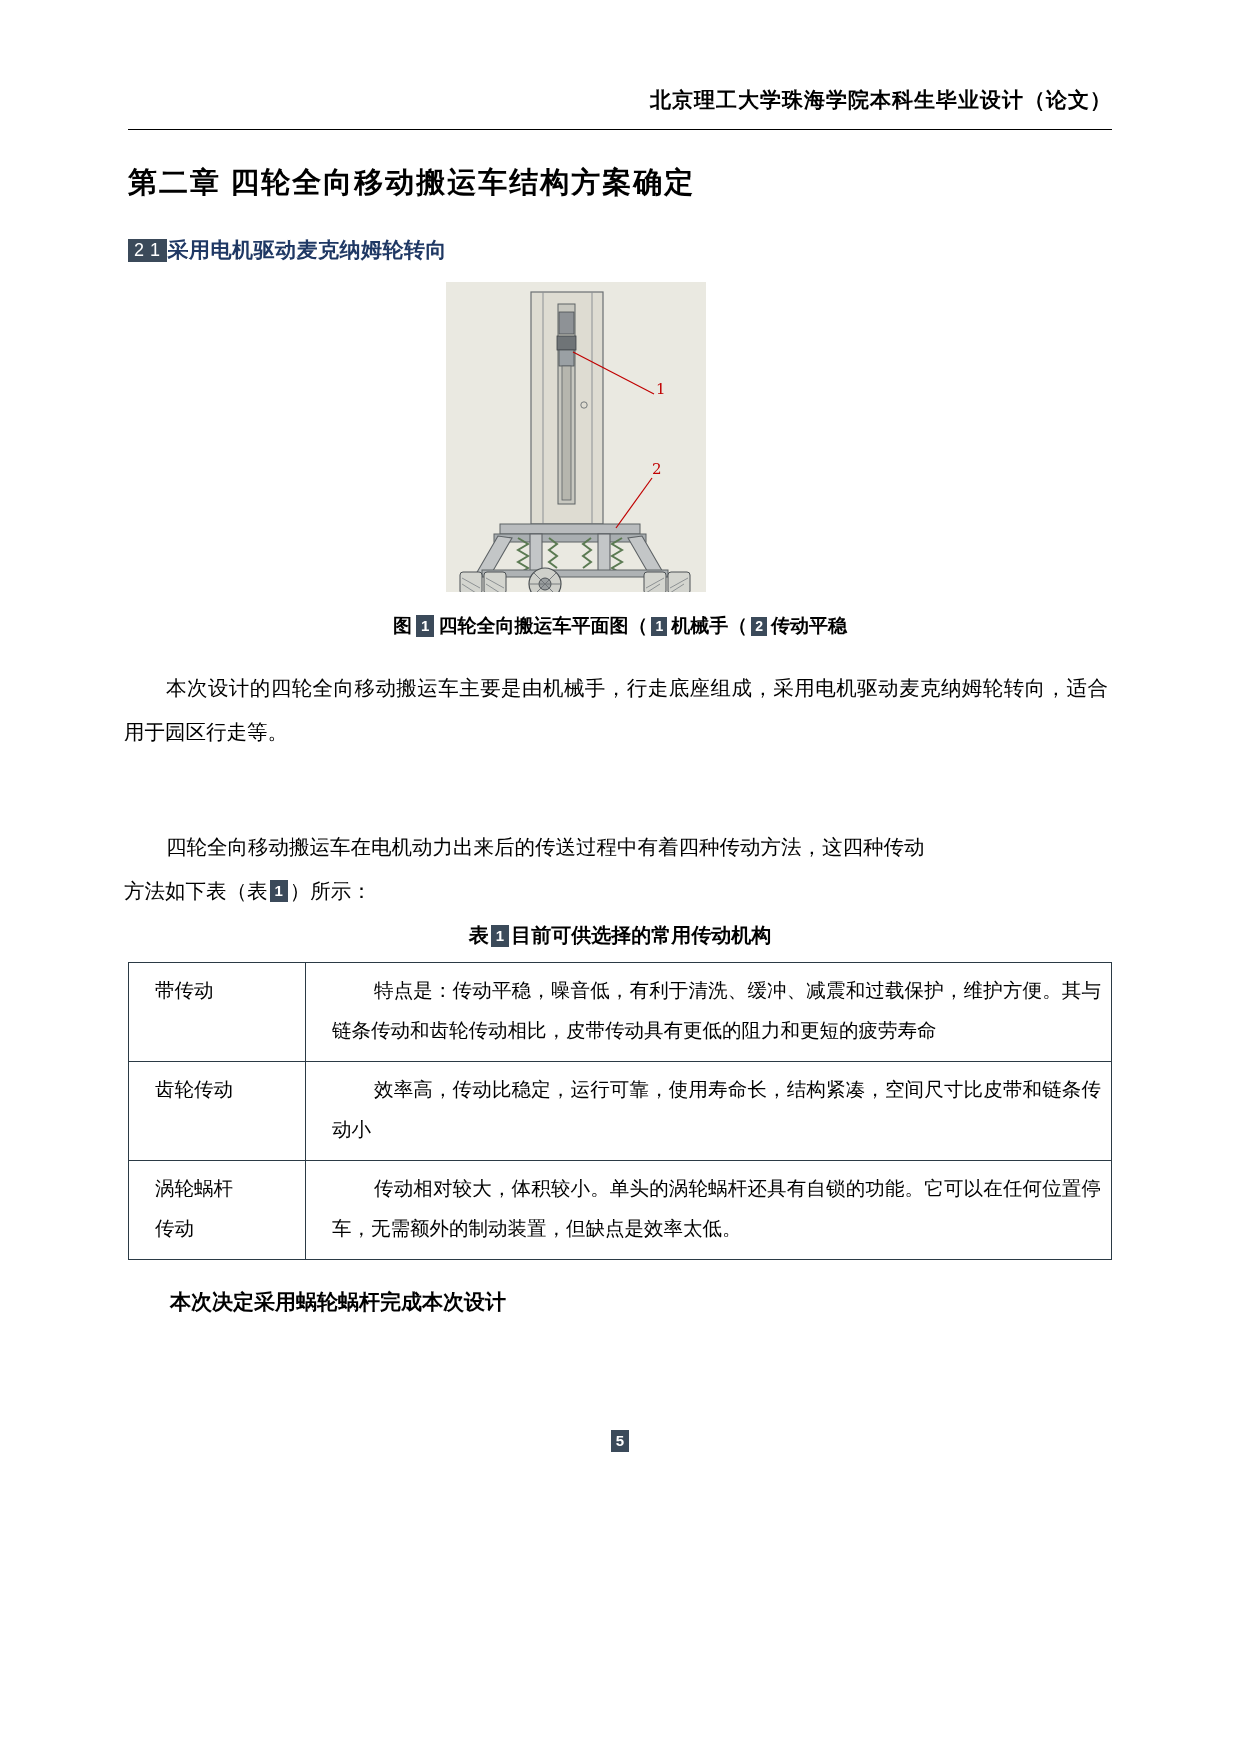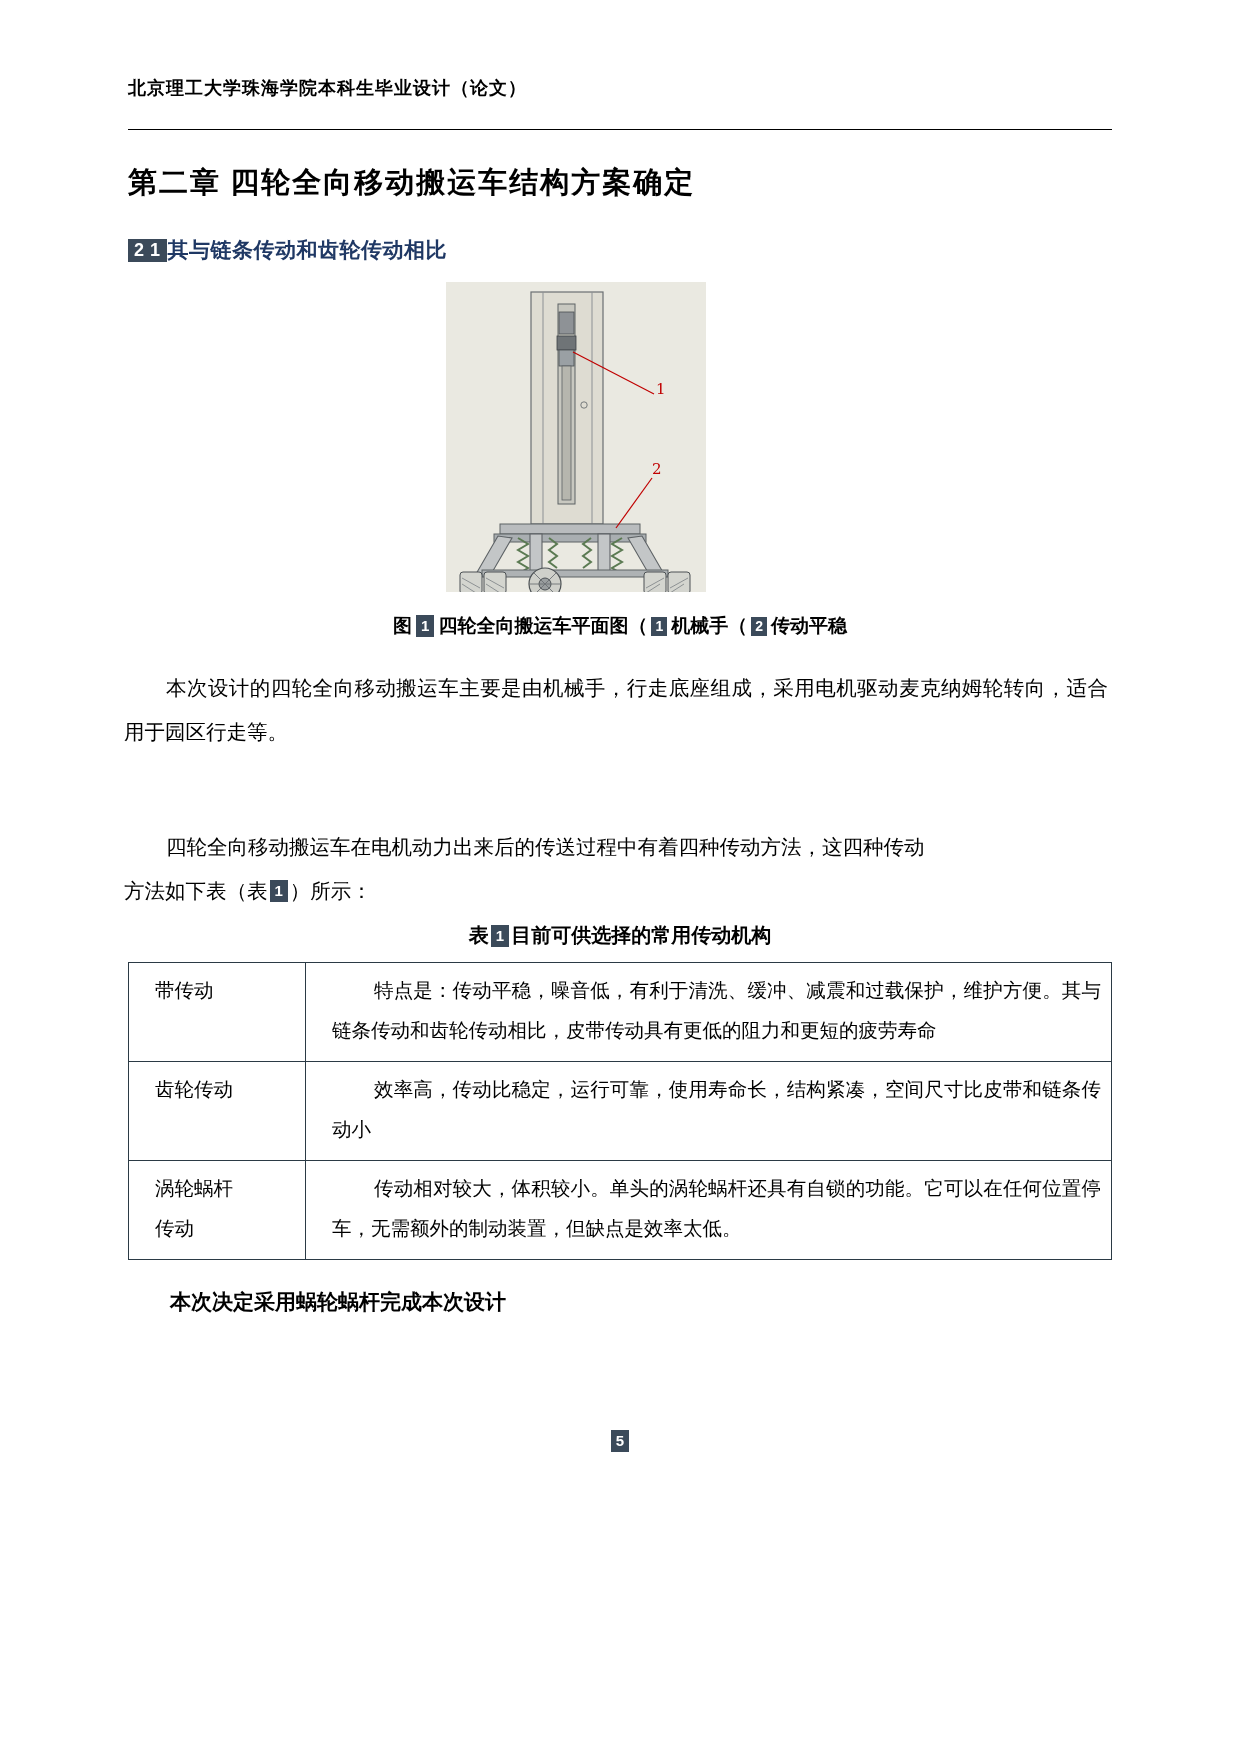--- a/index.html
+++ b/index.html
@@ -17,25 +17,25 @@
   .page {
     position: relative;
     width: 1240px;
     height: 1754px;
     box-sizing: border-box;
     padding: 0;
   }
   
   .header {
     position: absolute;
-    top: 76px;
-    left: 128px;
-    width: 984px;
-    text-align: left;
-    font-size: 18px;
+    top: 86px;
+    left: 128px;
+    width: 984px;
+    text-align: right;
+    font-size: 21px;
     font-weight: bold;
     letter-spacing: 1px;
     font-family: "Liberation Serif", "DejaVu Serif", serif;
   }
   .header-rule {
     position: absolute;
     top: 129px;
     left: 128px;
     width: 984px;
     height: 0;
@@ -62,21 +62,21 @@
     color: #1f3864;
     letter-spacing: 0.5px;
     display: flex;
     align-items: center;
   }
   .section-heading .num {
     display: inline-block;
     background: #3b4a5a;
     color: #ffffff;
     font-size: 18px;
-    font-weight: bold;
+    font-weight: normal;
     padding: 2px 6px 3px 6px;
     line-height: 1;
     margin-right: 1px;
     font-family: "Liberation Sans", sans-serif;
   }
   .section-heading .sec-text {
     color: #1f3864;
   }
   #sec21 { top: 236px; }
   #sec22 { top: 775px; }
@@ -207,21 +207,21 @@
 
 <div class="page">
 
   <div class="header">北京理工大学珠海学院本科生毕业设计（论文）</div>
   <div class="header-rule"></div>
 
   <div class="chapter-title">第二章  四轮全向移动搬运车结构方案确定</div>
 
   <div class="section-heading" id="sec21">
     <span class="num">2 1</span>
-    <span class="sec-text">其与链条传动和齿轮传动相比</span>
+    <span class="sec-text">采用电机驱动麦克纳姆轮转向</span>
   </div>
 
   <div class="figure-wrap">
     <svg class="fig-svg" width="260" height="310" viewBox="0 0 260 310">
       <rect x="0" y="0" width="260" height="310" fill="#eae9e1"></rect>
 
       <rect x="85" y="10" width="72" height="232" fill="#dedcd2" stroke="#6a6f72" stroke-width="1.2"></rect>
       <line x1="97" y1="10" x2="97" y2="242" stroke="#8c9094" stroke-width="1"></line>
       <line x1="146" y1="10" x2="146" y2="242" stroke="#8c9094" stroke-width="1"></line>
 

